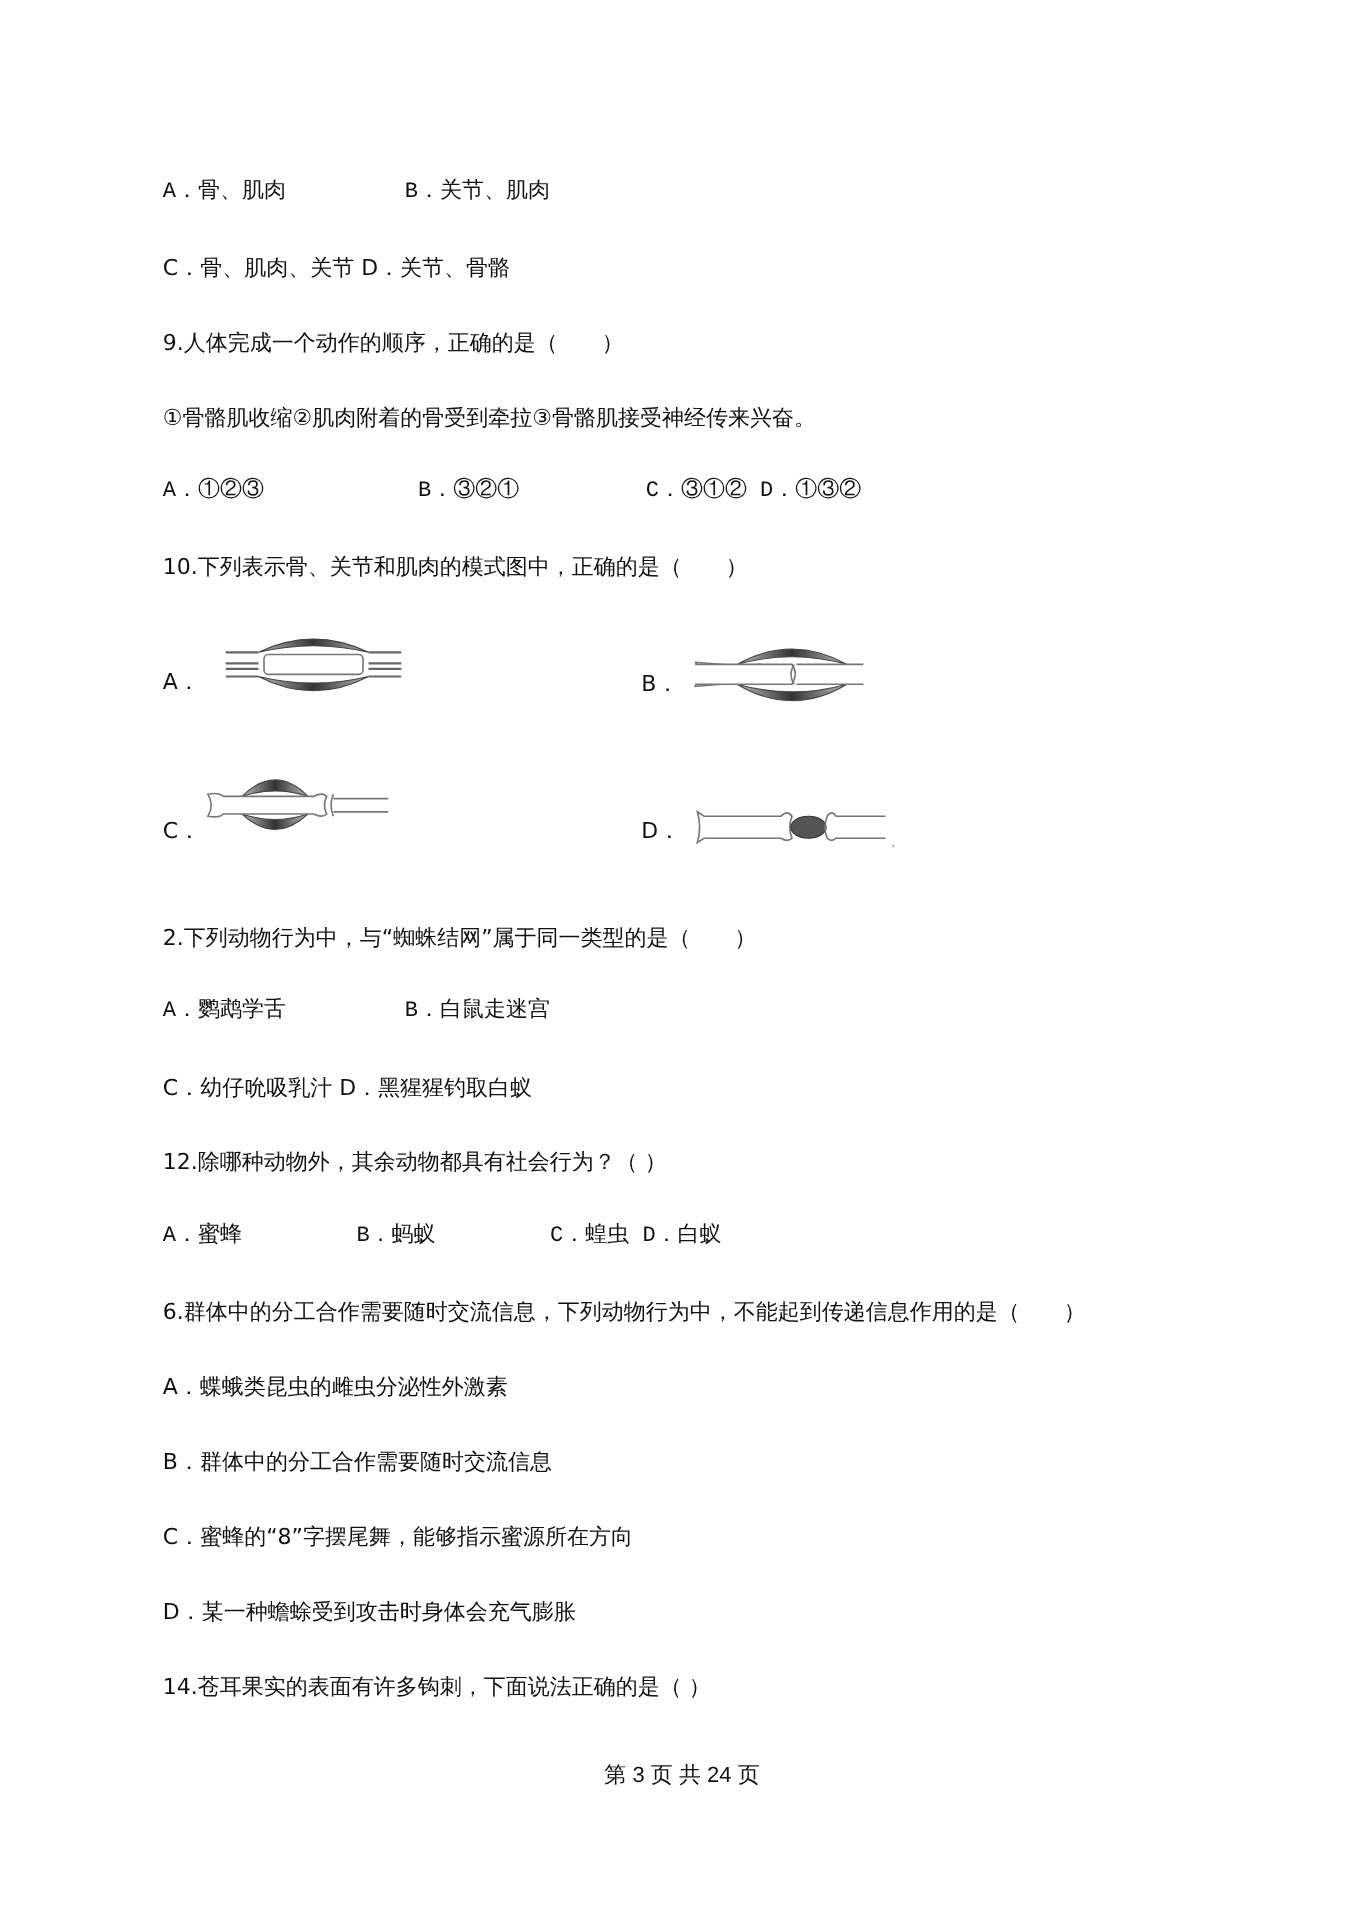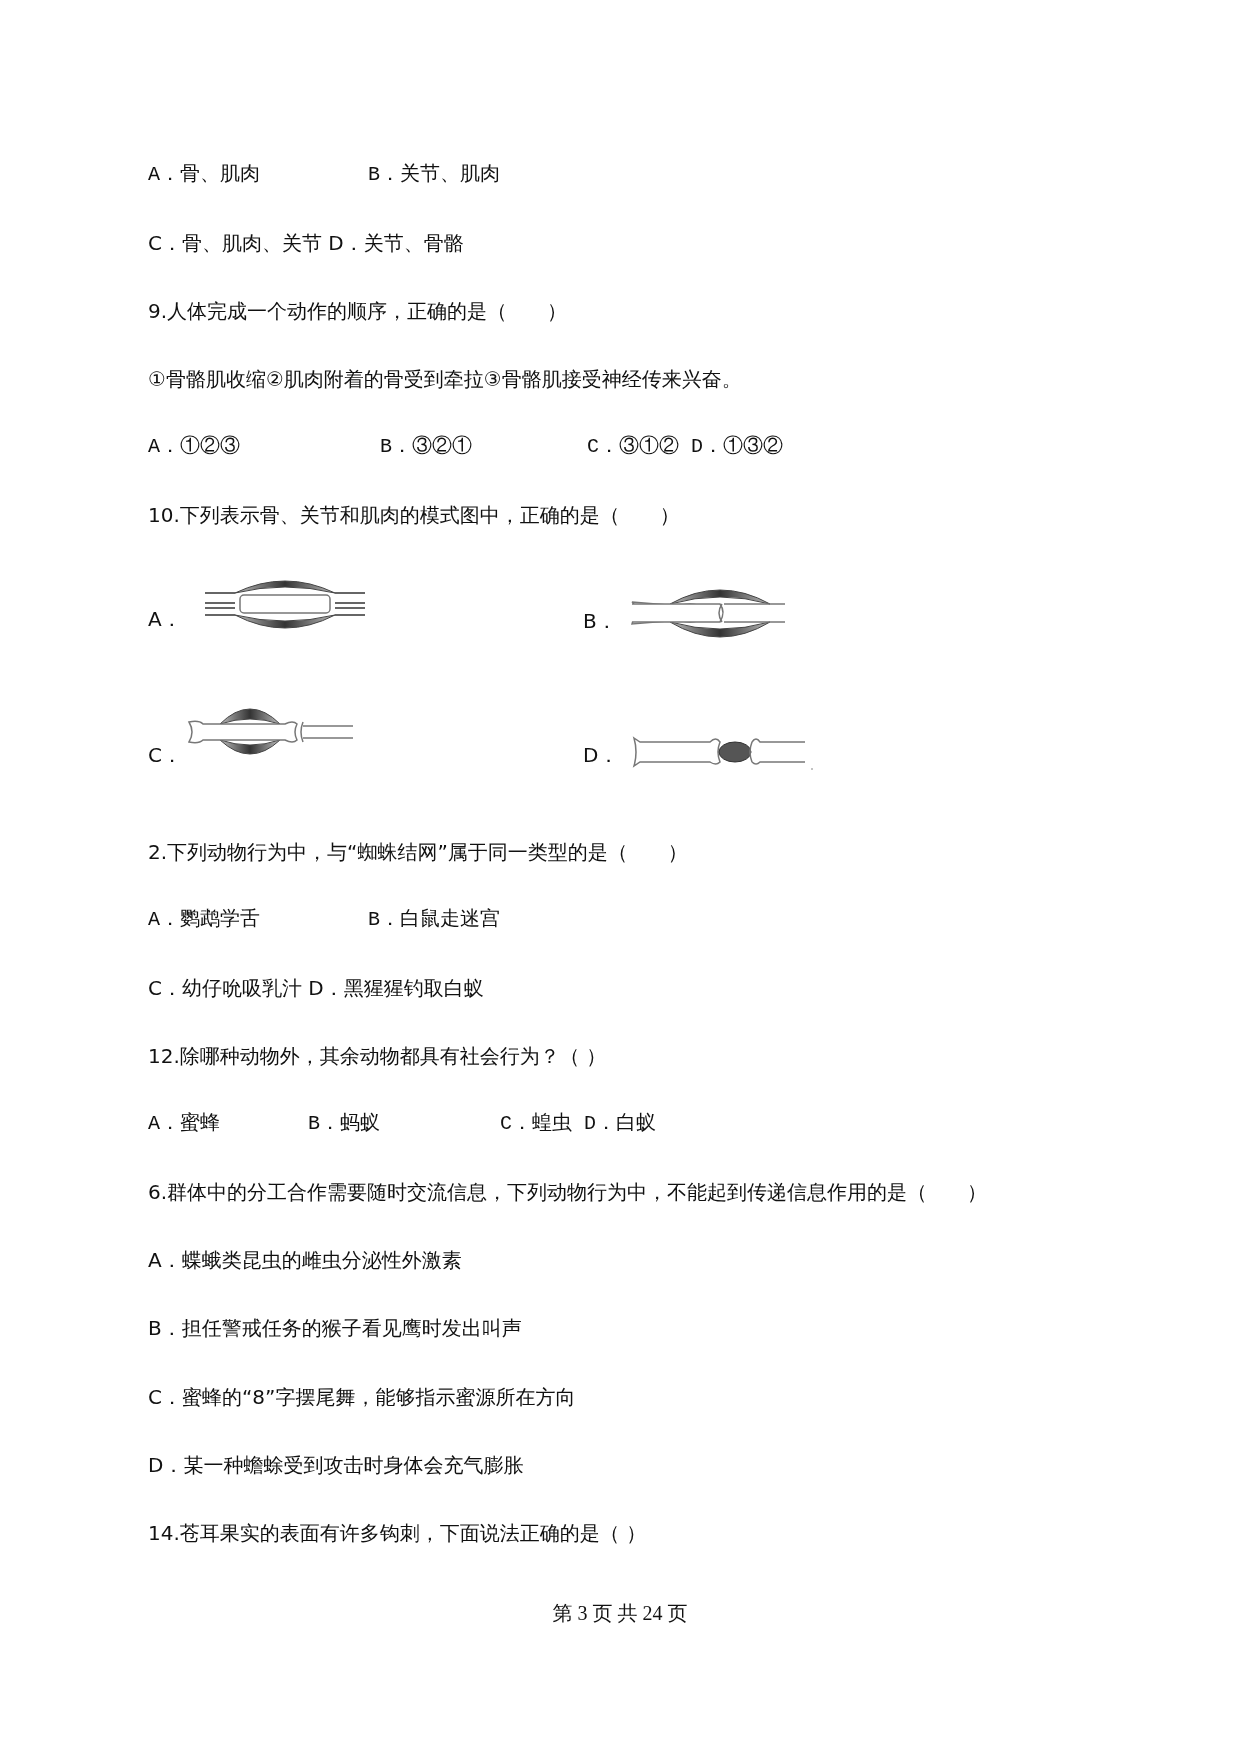--- a/index.html
+++ b/index.html
@@ -3,21 +3,21 @@
 <meta charset="utf-8">
 <style>
   html, body { margin:0; padding:0; background:#ffffff; }
   body { width:1240px; height:1754px; position:relative; overflow:hidden;
          font-family:"DejaVu Sans","Liberation Sans",sans-serif; color:#111; }
   .line { position:absolute; left:148px; font-size:20px; line-height:26px; white-space:pre; }
   .opt { position:absolute; font-size:20px; line-height:26px; white-space:pre;font-family:Liberation Mono, monospace; }
   .fig-label { position:absolute; font-size:20px; line-height:26px; }
   .fig { position:absolute; }
   .footer { position:absolute; top:1600px; left:0; width:1240px; text-align:center;
-            font-family:Liberation Serif, serif; font-size:20px; }
+            font-family:Liberation Sans, sans-serif; font-size:20px; }
 </style>
 </head>
 <body>
 
 <div class="opt" style="left:148px;top:162px">A．骨、肌肉</div>
 <div class="opt" style="left:368px;top:162px">B．关节、肌肉</div>
 <div class="line" style="top:230px">C．骨、肌肉、关节 D．关节、骨骼</div>
 
 <div class="line" style="top:298px">9.人体完成一个动作的顺序，正确的是（　　）</div>
 <div class="line" style="top:366px">①骨骼肌收缩②肌肉附着的骨受到牵拉③骨骼肌接受神经传来兴奋。</div>
@@ -68,24 +68,24 @@
   <circle cx="182" cy="37" r="0.8" fill="#777"></circle>
 </svg>
 
 <div class="line" style="top:839px">2.下列动物行为中，与“蜘蛛结网”属于同一类型的是（　　）</div>
 <div class="opt" style="left:148px;top:907px">A．鹦鹉学舌</div>
 <div class="opt" style="left:368px;top:907px">B．白鼠走迷宫</div>
 <div class="line" style="top:975px">C．幼仔吮吸乳汁 D．黑猩猩钓取白蚁</div>
 
 <div class="line" style="top:1043px">12.除哪种动物外，其余动物都具有社会行为？（ ）</div>
 <div class="opt" style="left:148px;top:1111px">A．蜜蜂</div>
-<div class="opt" style="left:308px;top:1111px">B．蚂蚁</div>
+<div class="opt" style="left:324px;top:1111px">B．蚂蚁</div>
 <div class="opt" style="left:500px;top:1111px">C．蝗虫 D．白蚁</div>
 
 <div class="line" style="top:1179px">6.群体中的分工合作需要随时交流信息，下列动物行为中，不能起到传递信息作用的是（　　）</div>
 <div class="line" style="top:1247px">A．蝶蛾类昆虫的雌虫分泌性外激素</div>
-<div class="line" style="top:1315px">B．担任警戒任务的猴子看见鹰时发出叫声</div>
+<div class="line" style="top:1315px">B．群体中的分工合作需要随时交流信息</div>
 <div class="line" style="top:1384px">C．蜜蜂的“8”字摆尾舞，能够指示蜜源所在方向</div>
 <div class="line" style="top:1452px">D．某一种蟾蜍受到攻击时身体会充气膨胀</div>
 
 <div class="line" style="top:1520px">14.苍耳果实的表面有许多钩刺，下面说法正确的是（ ）</div>
 
 <div class="footer">第 3 页 共 24 页</div>
 
 </body></html>

